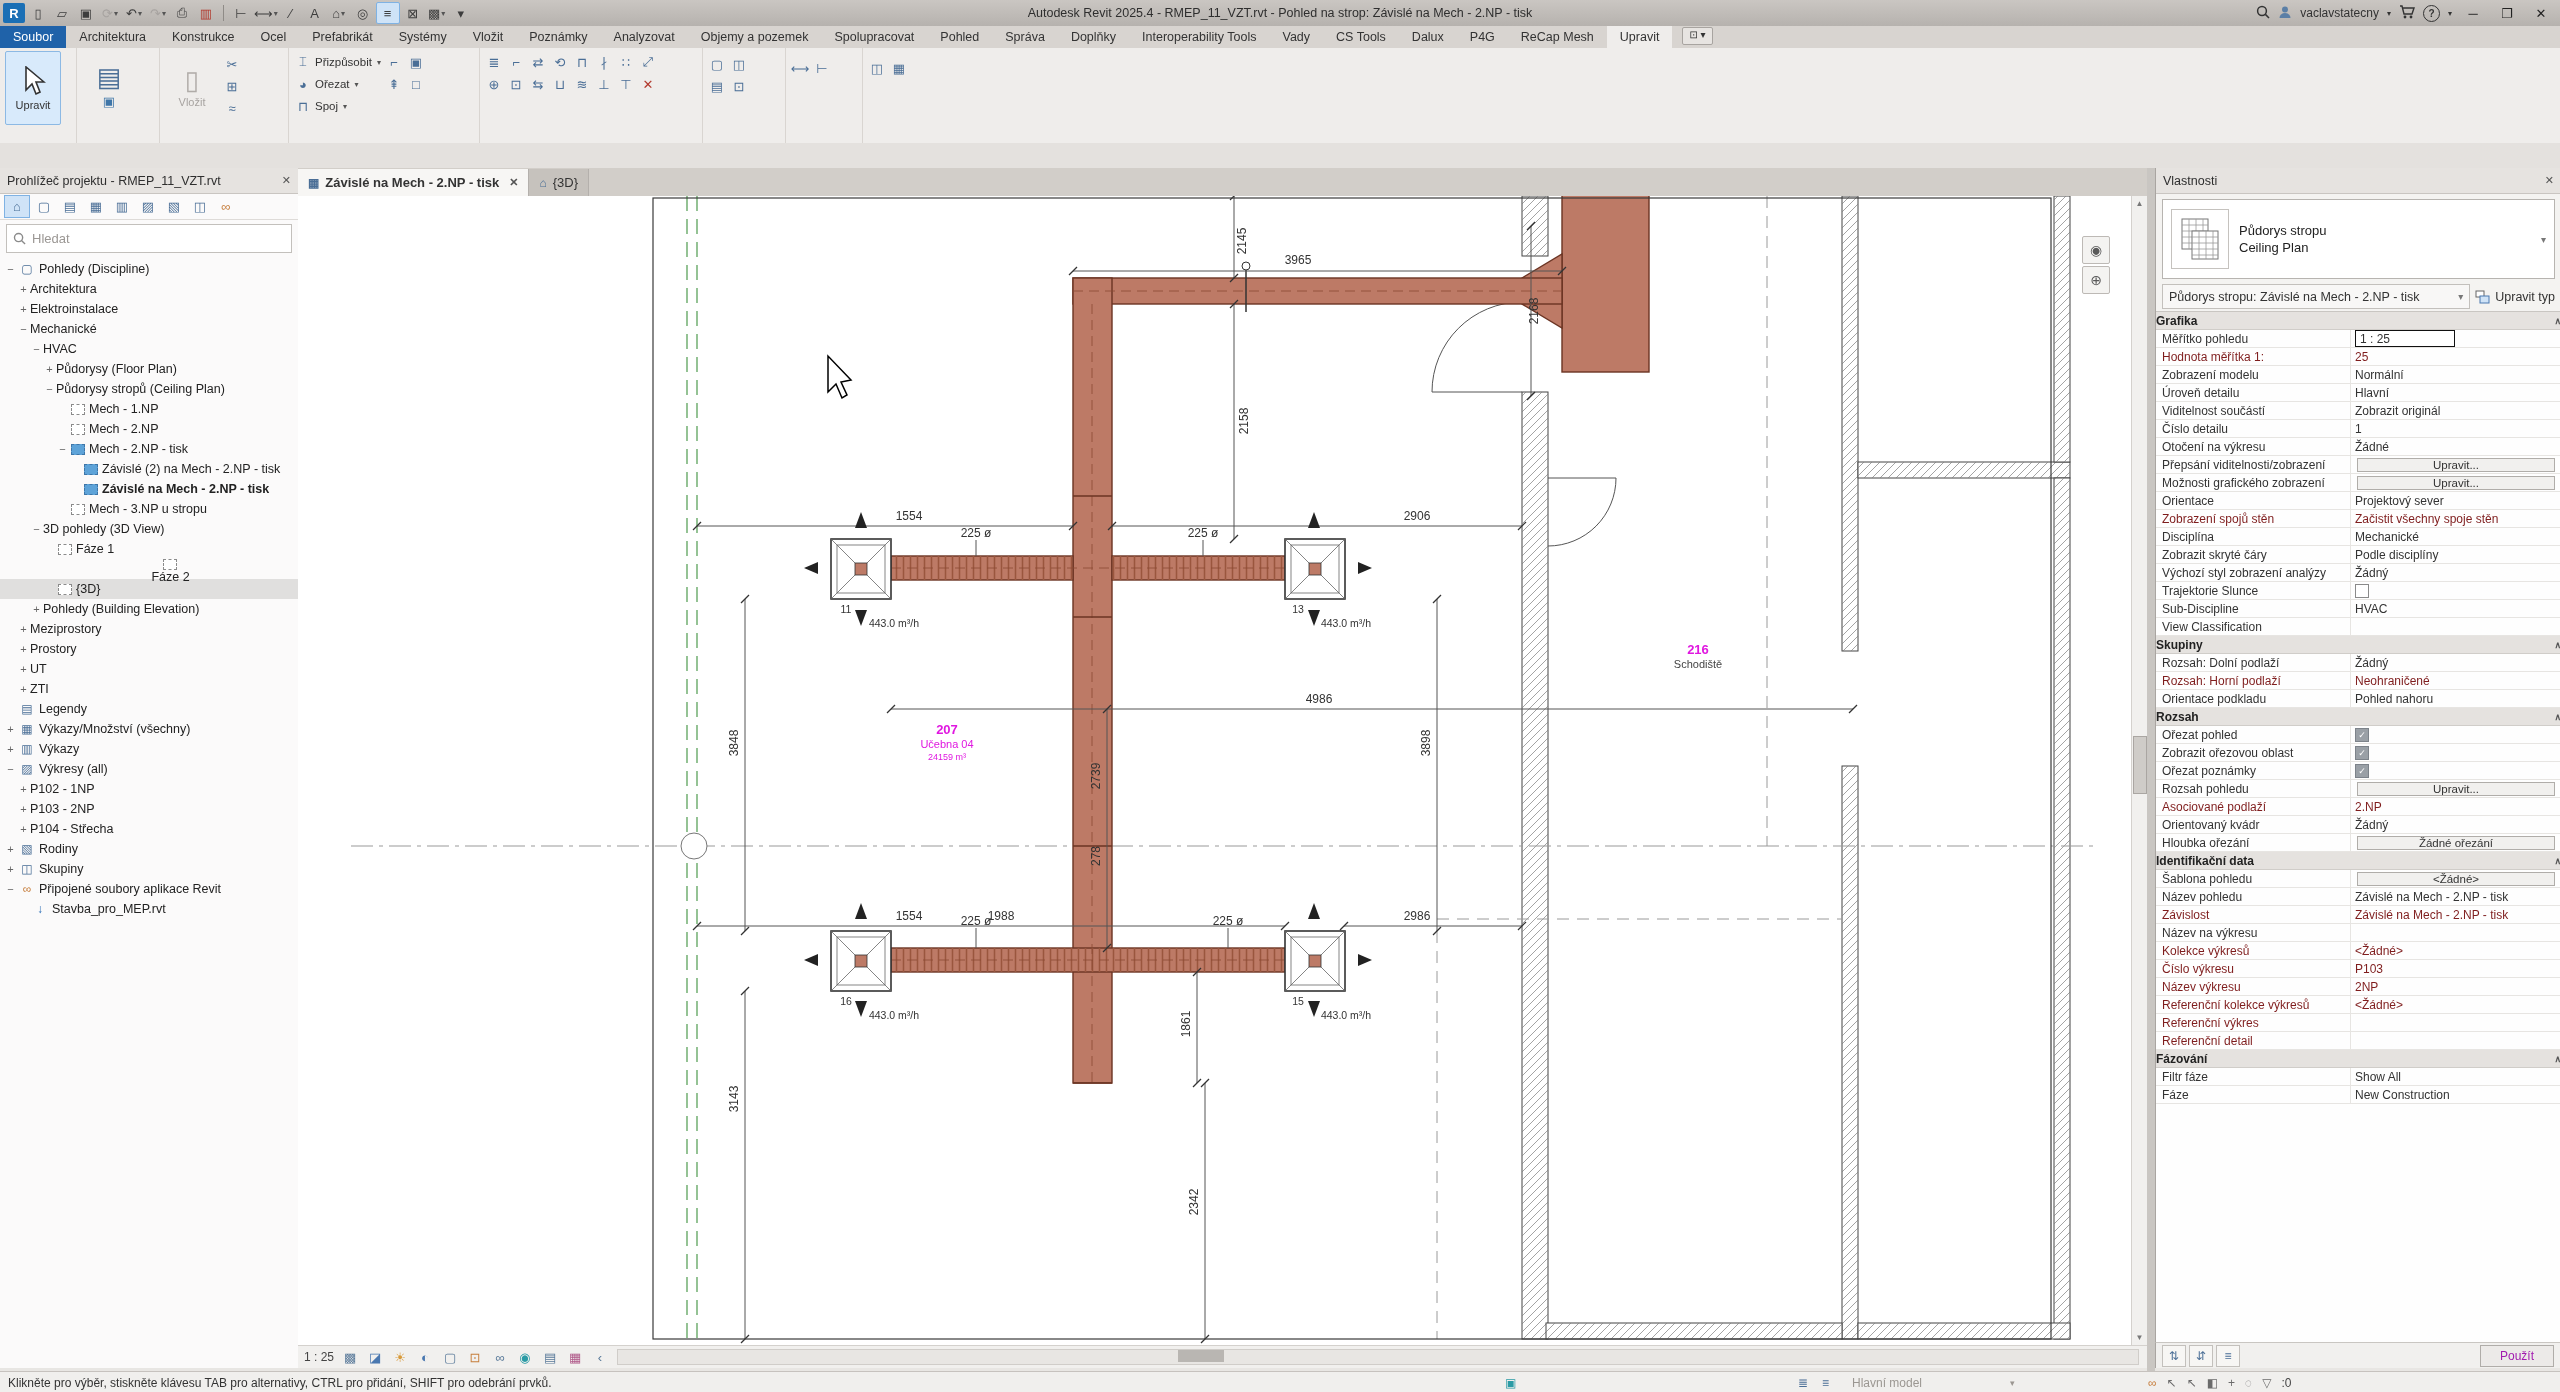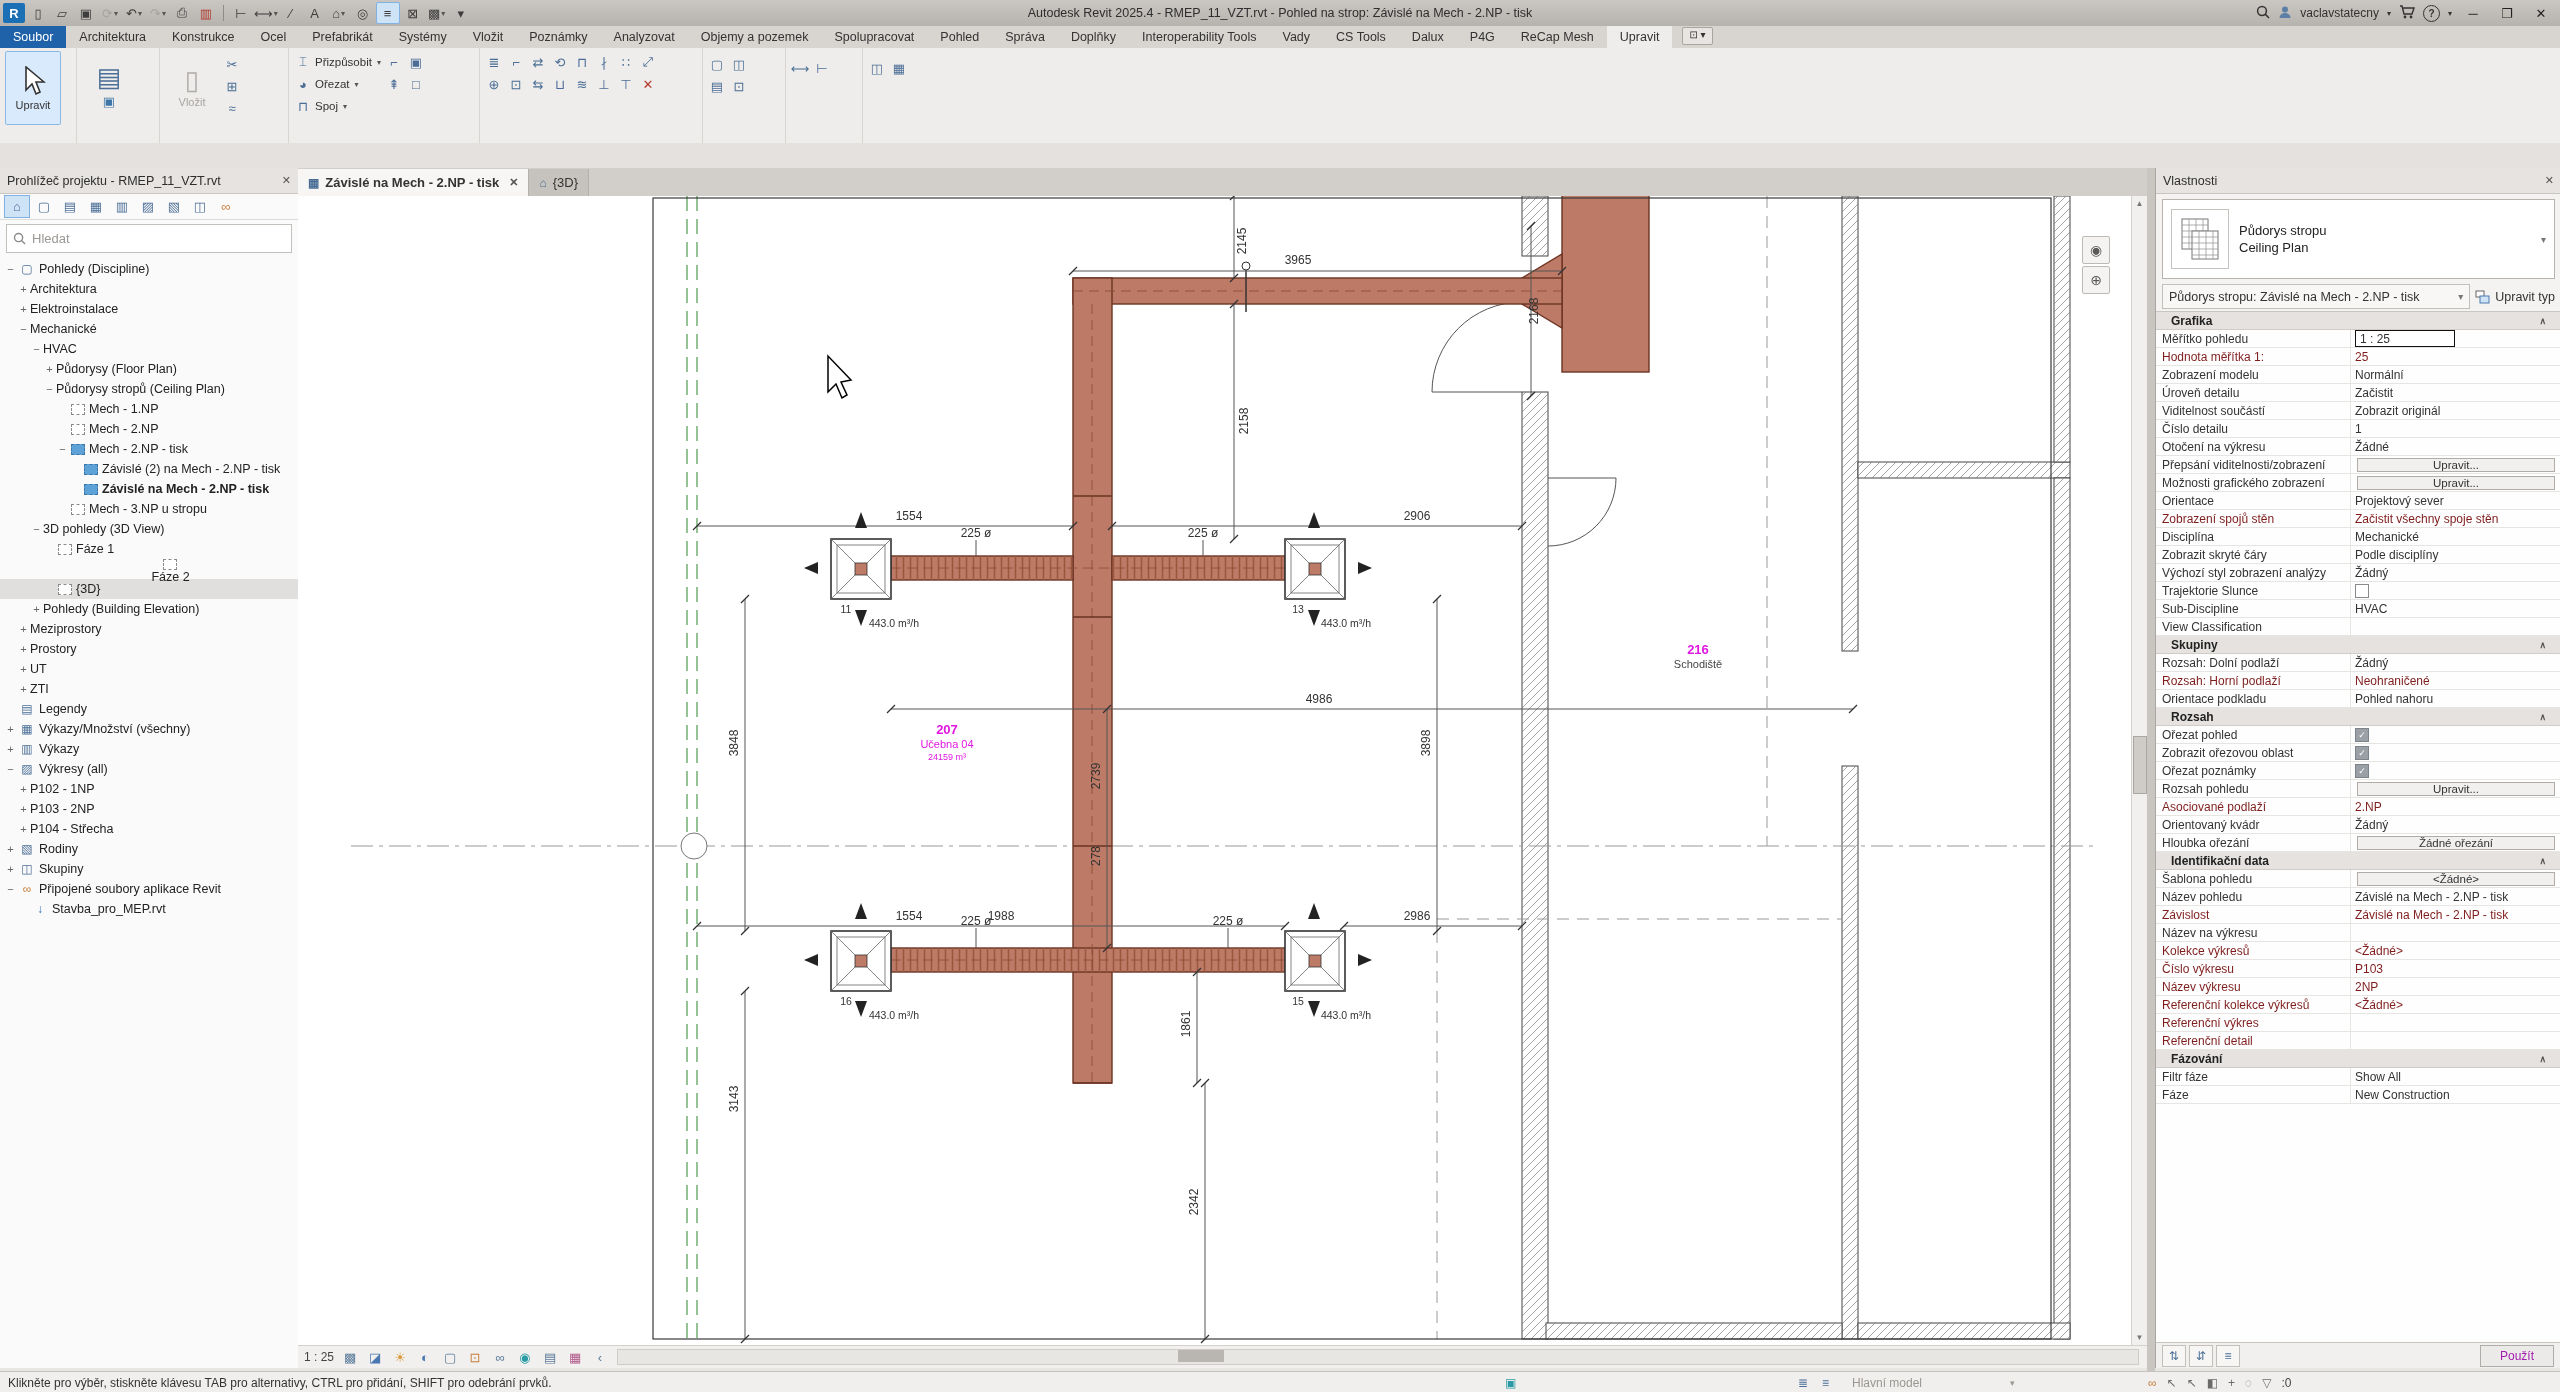--- a/index.html
+++ b/index.html
@@ -96,21 +96,21 @@
   #typebox{margin:5px 6px 3px 6px;background:#fff;border:1px solid #b7b4b0;height:78px;display:flex;
            align-items:center;gap:10px;padding:0 8px;flex:none}
   #typeicon{width:56px;height:58px;border:1px solid #c5c2be;background:#fff;flex:none;display:flex;align-items:center;justify-content:center}
   #typetext{flex:1;font-size:13px;color:#222;line-height:17px}
   #selrow{height:25px;margin:2px 6px;display:flex;align-items:center;gap:5px;flex:none;font-size:12.5px}
   #selbox{flex:1;height:23px;border:1px solid #c3c0bc;background:#f8f7f6;display:flex;align-items:center;
           padding:0 6px;justify-content:space-between;white-space:nowrap;overflow:hidden}
   #edittype{display:flex;align-items:center;gap:4px;color:#333;white-space:nowrap}
   #pgrid{flex:1;overflow:hidden;border-top:1px solid #c9c6c2;background:#fefefe}
   .psec{height:17px;background:#e5e2df;border-bottom:1px solid #d0cdc9;display:flex;align-items:center;
-        justify-content:space-between;padding:0 15px;font-weight:bold;color:#222}
+        justify-content:space-between;padding:0 0;font-weight:bold;color:#222}
   .psec .chev{font-size:9px;color:#555}
   .prow{height:17px;display:flex;border-bottom:1px solid #e7e5e2;align-items:stretch}
   .plabel{width:188px;padding-left:6px;display:flex;align-items:center;white-space:nowrap;overflow:hidden;flex:none}
   .pval{flex:1;border-left:1px solid #e7e5e2;display:flex;align-items:center;padding:0 4px;white-space:nowrap;overflow:hidden}
   .gray{color:#7f1d1d}
   .pbtn{flex:1;margin:1px 2px;border:1px solid #b0ada9;background:#f1f0ee;display:flex;align-items:center;
         justify-content:center;font-size:11.5px;color:#333}
   .vact{border:1px solid #111;background:#fff;padding:0 4px;min-width:90px;height:15px;display:flex;align-items:center}
   .chk{width:12px;height:12px;border:1px solid #8a8a8a;background:#fff;display:flex;align-items:center;
        justify-content:center;font-size:9px;color:#fff}
@@ -779,21 +779,21 @@
       <div class="prow">
         <div class="plabel gray">Hodnota měřítka  1:</div>
         <div class="pval gray">25</div>
       </div>
       <div class="prow">
         <div class="plabel">Zobrazení modelu</div>
         <div class="pval">Normální</div>
       </div>
       <div class="prow">
         <div class="plabel">Úroveň detailu</div>
-        <div class="pval">Začistit</div>
+        <div class="pval">Hlavní</div>
       </div>
       <div class="prow">
         <div class="plabel">Viditelnost součástí</div>
         <div class="pval">Zobrazit originál</div>
       </div>
       <div class="prow">
         <div class="plabel">Číslo detailu</div>
         <div class="pval">1</div>
       </div>
       <div class="prow">

